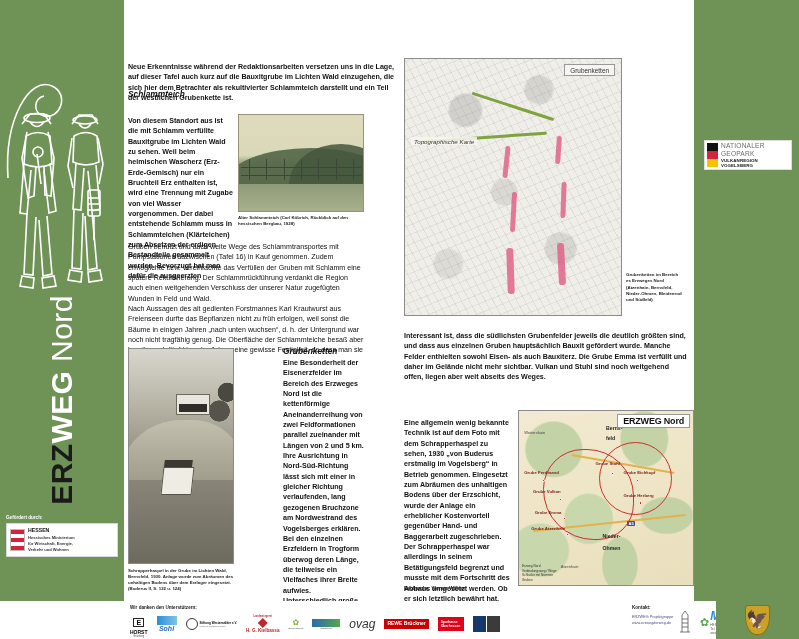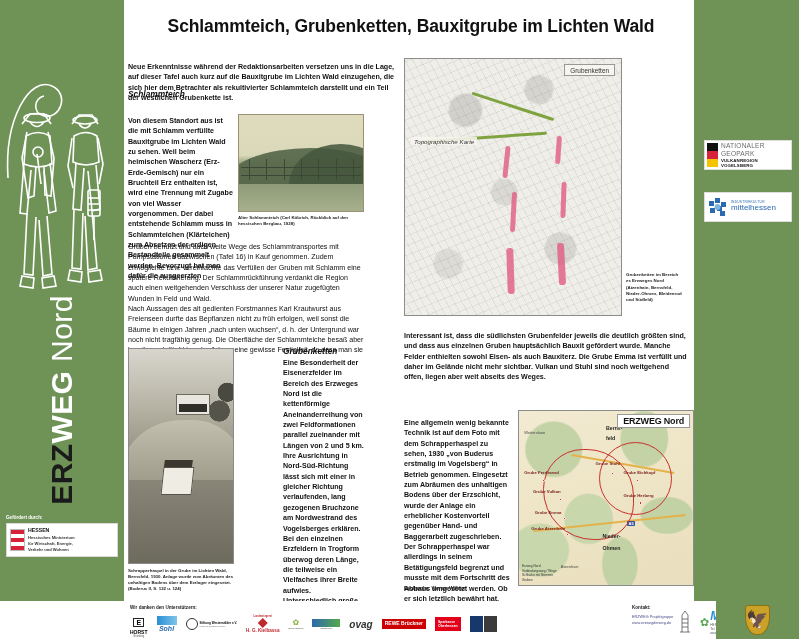--- a/index.html
+++ b/index.html
@@ -362,21 +362,20 @@
           <span class="big">HESSEN</span>
           <span>Hessisches Ministerium</span><br>
           <span>für Wirtschaft, Energie,</span><br>
           <span>Verkehr und Wohnen</span>
         </div>
       </div>
     </div>
   </div>
 
   <div class="header">
-    <div class="h-sub">Schlammteich, Grubenketten, Bauxitgrube im Lichten Wald</div>
   </div>
 
   <div class="intro">Neue Erkenntnisse während der Redaktionsarbeiten versetzen uns in die Lage, auf dieser Tafel auch kurz auf die Bauxitgrube im Lichten Wald einzugehen, die sich hier dem Betrachter als rekultivierter Schlammteich darstellt und ein Teil der westlichen Grubenkette ist.</div>
 
   <div class="sec-head schlamm-head">Schlammteich</div>
   <div class="schlamm-col">Von diesem Standort aus ist die mit Schlamm verfüllte Bauxitgrube im Lichten Wald zu sehen. Weil beim heimischen Wascherz (Erz-Erde-Gemisch) nur ein Bruchteil Erz enthalten ist, wird eine Trennung mit Zugabe von viel Wasser vorgenommen. Der dabei entstehende Schlamm muss in Schlammteichen (Klärteichen) zum Absetzen der erdigen Bestandteile gesammelt werden. Bevorzugt hat man dafür die ausgeerzten</div>
 
   <div class="photo1">
     <div class="hill"></div>
       <div class="hill2"></div>
@@ -480,39 +479,20 @@
         <i style="background:#d6233b"></i>
         <i style="background:#f5c400"></i>
     </div>
     <div class="ng-txt">
       <div class="ng-1">NATIONALER</div>
       <div class="ng-2">GEOPARK</div>
       <div class="ng-3">VULKANREGION VOGELSBERG</div>
     </div>
   </div>
 
-  <div class="mittelhessen">
-    <div class="mh-mark">
-      <svg viewBox="0 0 20 20" width="20" height="20">
-        <g fill="#2a6ab0">
-          <rect x="1" y="4" width="5" height="5"></rect>
-            <rect x="7" y="1" width="5" height="5"></rect>
-          <rect x="13" y="5" width="5" height="5"></rect>
-            <rect x="2" y="11" width="5" height="5"></rect>
-          <rect x="9" y="9" width="5" height="5"></rect>
-            <rect x="12" y="14" width="5" height="5"></rect>
-        </g>
-        <circle cx="9.5" cy="10" r="3" fill="#7fb3e0"></circle>
-      </svg>
-    </div>
-    <div class="mh-txt">
-      <div class="mh-1">INDUSTRIEKULTUR</div>
-      <div class="mh-2">mittelhessen</div>
-    </div>
-  </div>
 
   <div class="bottom-bar">
     <div class="thanks">Wir danken den Unterstützern:</div>
     <div class="spon-row">
       <div class="spon">
         <div style="text-align:center">
           <div style="border:1px solid #222;font-size:7px;font-weight:bold;padding:0 2px;display:inline-block">E</div>
           <div style="font-size:5px;font-weight:bold">HORST</div>
           <div style="font-size:2.6px;color:#555">Grünberg</div>
         </div>
@@ -546,21 +526,21 @@
         </div>
       </div>
       <div class="spon">
         <div style="text-align:center">
           <div style="width:28px;height:8px;background:linear-gradient(90deg,#2a6ab0,#55a84a)"></div>
           <div style="font-size:2.4px;color:#555">Stadtwerke</div>
         </div>
       </div>
       <div class="spon">
         <div style="text-align:center">
-          <div style="font-size:10px;font-weight:bold;color:#333;font-style:italic">ovag</div>
+          <div style="font-size:12px;font-weight:normal;color:#333;font-style:italic">ovag</div>
         </div>
       </div>
       <div class="spon">
         <div style="background:#cc0000;color:#fff;font-size:5px;font-weight:bold;padding:2px 3px;text-align:center;line-height:1.1">REWE Brückner</div>
       </div>
       <div class="spon">
         <div style="background:#e3001b;color:#fff;font-size:3.4px;font-weight:bold;padding:3px;width:26px;line-height:1.2">Sparkasse Oberhessen</div>
       </div>
       <div class="spon">
         <div style="display:flex;gap:1px">

